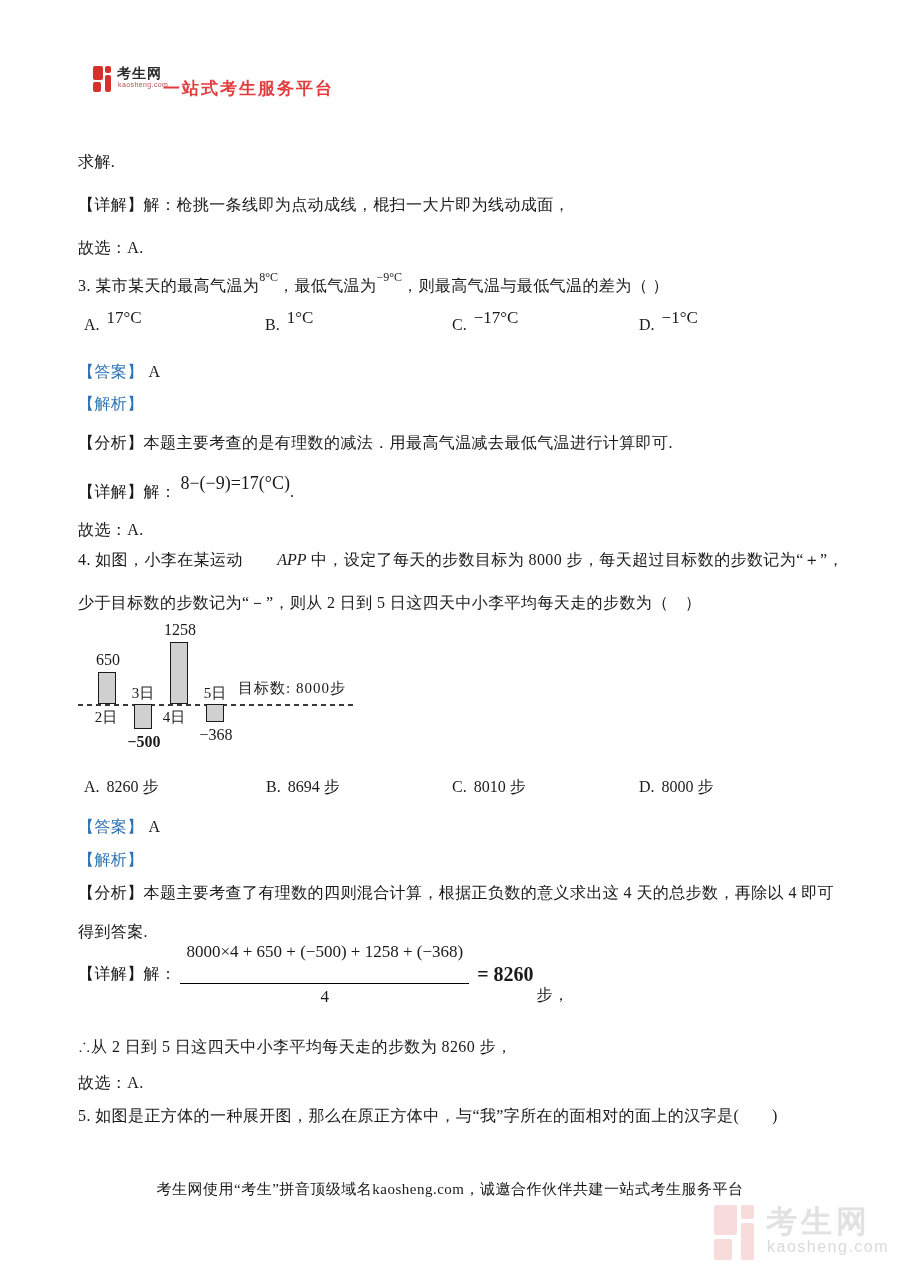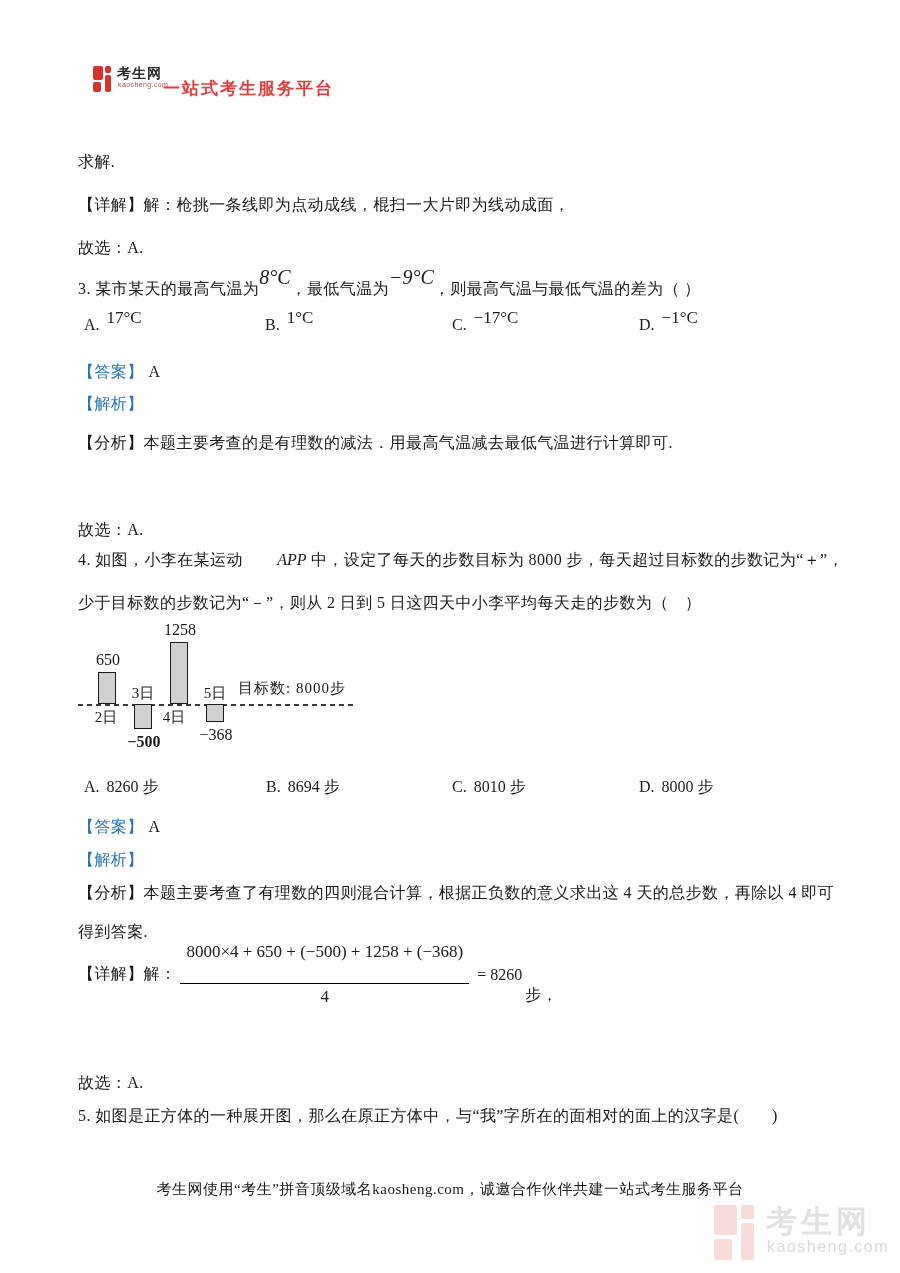--- a/index.html
+++ b/index.html
@@ -5,21 +5,21 @@
   * { margin:0; padding:0; box-sizing:border-box; }
   html,body { background:#ffffff; }
   .page {
     position:relative; width:900px; height:1273px; background:#fff;
     font-family:"Liberation Serif","DejaVu Serif",serif;
     color:#1a1a1a; font-size:16px; overflow:hidden;
   }
   .ln { position:absolute; left:78px; white-space:nowrap; line-height:22px; letter-spacing:0.4px; }
   .blue { color:#2e74b5; }
   .ans-val { margin-left:5px; }
-  .sup { vertical-align:10px; font-size:20px; letter-spacing:0;font-style:italic; }
+  .sup { vertical-align:10px; font-size:12px; letter-spacing:0; }
   .osup { vertical-align:7px; font-size:17px; margin-left:7px; letter-spacing:0;font-family:Liberation Serif, serif; }
   .oval { margin-left:7px; }
   .it { font-style:italic;margin-left:30px; }
   .math { letter-spacing:0; }
   .opts { position:absolute; left:0; top:0; width:900px; height:30px; }
   .opt { position:absolute; white-space:nowrap; }
 
   
   .logo { position:absolute; left:93px; top:64px; width:260px; height:32px; }
   .logo-icon { position:absolute; left:0; top:2px; width:18px; height:26px; }
@@ -39,21 +39,21 @@
   .bar { position:absolute; width:18px; background:#d0d0d0; border:1.6px solid #1a1a1a; z-index:2; }
   .vlab { position:absolute; width:56px; text-align:center; font-size:16px; letter-spacing:0; z-index:3; line-height:18px; }
   .dlab { position:absolute; width:40px; text-align:center; font-size:15px; z-index:3; line-height:18px; background:#fff; }
   .target { position:absolute; left:160px; top:59px; font-size:15px; letter-spacing:1px; z-index:3; }
 
   
   .frac-line { position:absolute; left:78px; top:942px; display:flex; align-items:center; letter-spacing:0.4px; }
   .frac { display:inline-flex; flex-direction:column; text-align:center; margin:0 8px 0 4px; letter-spacing:0; }
   .frac .num { font-size:17px; padding:0 6px 21px; border-bottom:1.5px solid #000; }
   .frac .den { font-size:17px; padding-top:3px; }
-  .frac-res { font-size:16px; letter-spacing:0; }
+  .frac-res { font-size:20px; letter-spacing:0;font-weight:bold; }
   .frac-unit { align-self:flex-end; margin:0 0 1px 3px; }
 
   
   .footer { position:absolute; left:0; top:1180px; width:900px; text-align:center; font-size:15px; letter-spacing:0.5px; }
   .wm { position:absolute; left:714px; top:1201px; width:180px; height:62px; }
   .wm-icon { position:absolute; left:0; top:4px; width:42px; height:56px; }
   .wm-icon .b1 { left:0; top:0; width:23px; height:30px; background:#f8dcdc; }
   .wm-icon .b2 { left:0; top:34px; width:18px; height:21px; background:#f8dcdc; }
   .wm-icon .b3 { left:27px; top:0; width:13px; height:14px; background:#f8dcdc; }
   .wm-icon .b4 { left:27px; top:18px; width:13px; height:37px; background:#f8dcdc; }
@@ -90,20 +90,23 @@
     <span class="opt" style="left:452px"><span>C.</span><span class="osup math">−17°C</span></span>
     <span class="opt" style="left:639px"><span>D.</span><span class="osup math">−1°C</span></span>
   </div>
   <div class="ln" style="top:361px">
     <span class="blue">【答案】</span><span class="ans-val">A</span>
   </div>
   <div class="ln" style="top:393px">
     <span class="blue">【解析】</span>
   </div>
   <div class="ln" style="top:432px">【分析】本题主要考查的是有理数的减法．用最高气温减去最低气温进行计算即可.</div>
+  <div class="ln" style="top:472px">
+    <span>【详解】解：</span><span class="math" style="vertical-align:8px; font-size:18px; margin-left:4px">8−(−9)=17(°C)</span><span>.</span>
+  </div>
   <div class="ln" style="top:519px">故选：A.</div>
 
   <div class="ln" style="top:549px">
     <span>4. 如图，小李在某运动 </span><span class="it math">APP</span><span> 中，设定了每天的步数目标为 8000 步，每天超过目标数的步数记为“＋”，</span>
   </div>
   <div class="ln" style="top:592px">少于目标数的步数记为“－”，则从 2 日到 5 日这四天中小李平均每天走的步数为（　）</div>
 
   <div class="chart">
     <div class="baseline"></div>
     <div class="bar" style="left: 20px; height: 32px; background: rgb(208, 208, 208); top: 52px;"></div>
@@ -139,20 +142,21 @@
   <div class="frac-line">
     <span>【详解】解：</span>
     <span class="frac">
       <span class="num math">8000×4 + 650 + (−500) + 1258 + (−368)</span>
       <span class="den math">4</span>
     </span>
     <span class="frac-res">= 8260</span>
     <span class="frac-unit">步，</span>
   </div>
 
+  <div class="ln" style="top:1036px">∴从 2 日到 5 日这四天中小李平均每天走的步数为 8260 步，</div>
   <div class="ln" style="top:1072px">故选：A.</div>
 
   <div class="ln" style="top:1105px">5. 如图是正方体的一种展开图，那么在原正方体中，与“我”字所在的面相对的面上的汉字是(　　)</div>
 
   <div class="footer">考生网使用“考生”拼音顶级域名kaosheng.com，诚邀合作伙伴共建一站式考生服务平台</div>
 
   <div class="wm">
     <div class="wm-icon">
       <div class="b1"></div>
         <div class="b2"></div>

